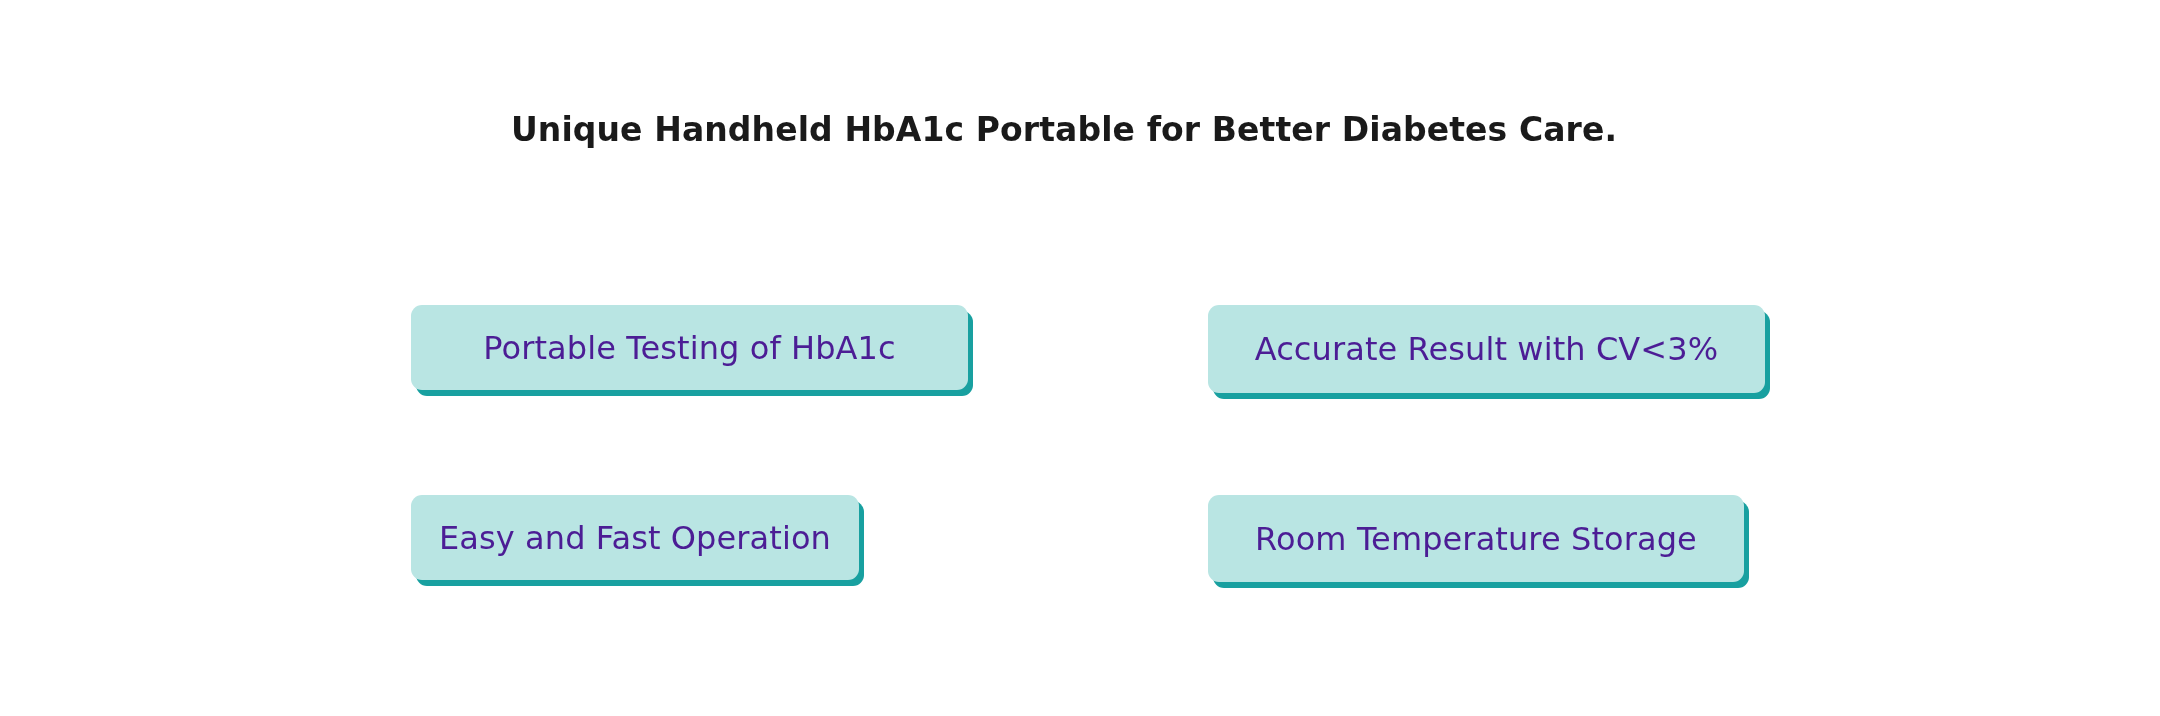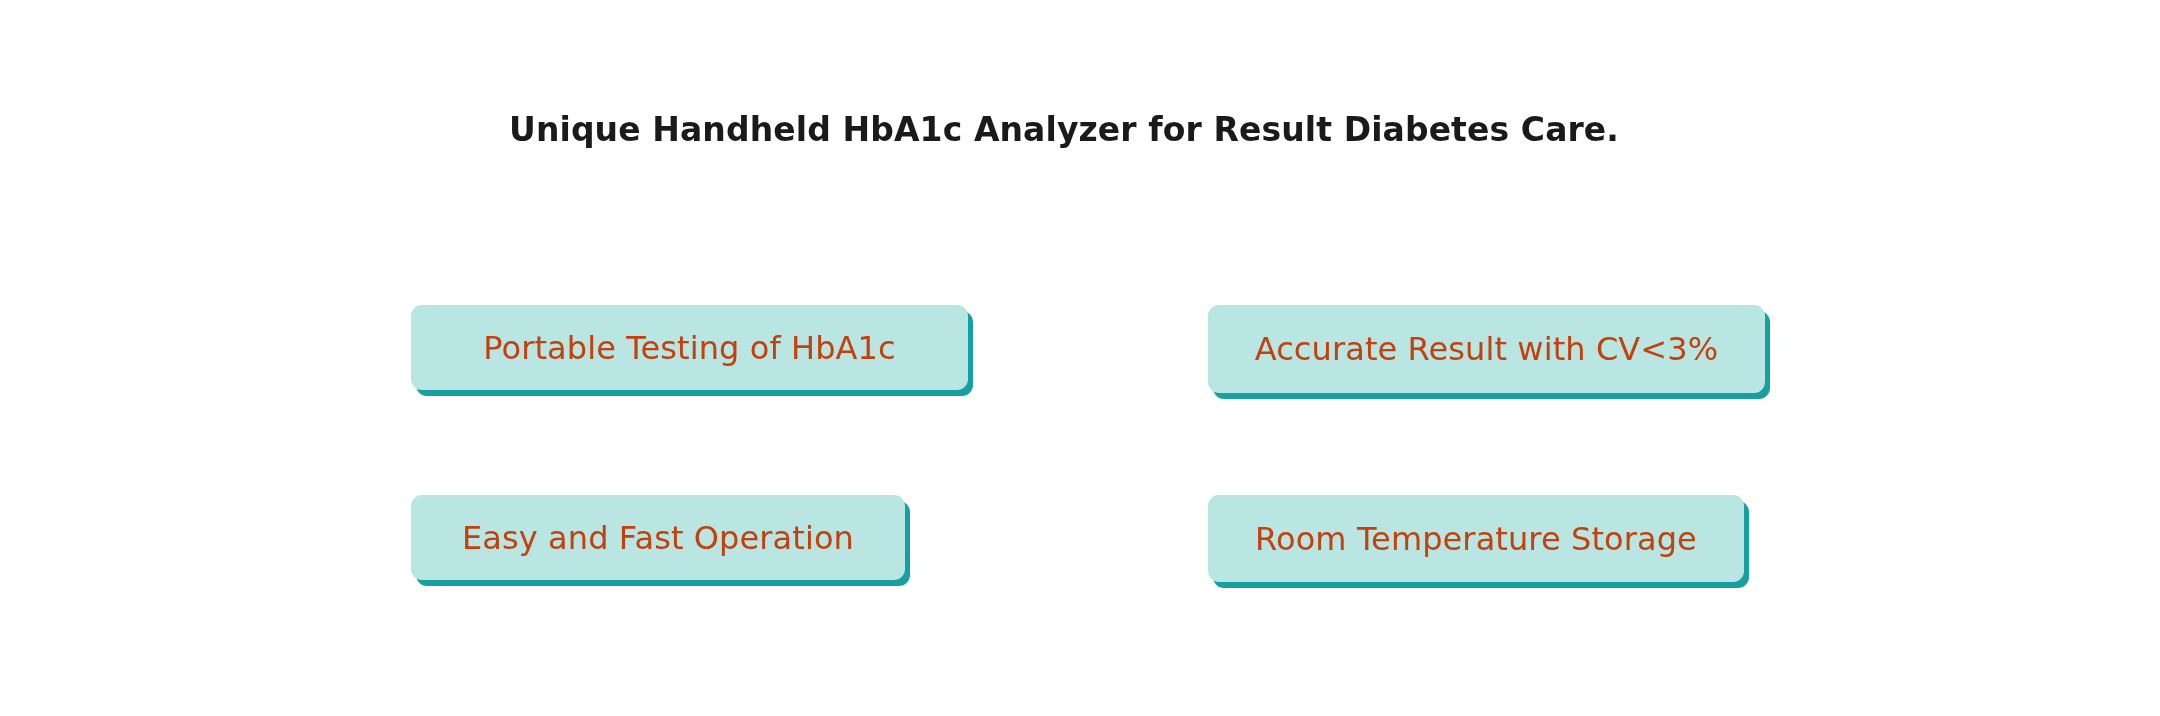--- a/index.html
+++ b/index.html
@@ -41,21 +41,21 @@
     border-radius: 11px;
     box-shadow: 5px 6px 0 0 #18a0a0;
     display: flex;
     align-items: center;
     justify-content: center;
     padding: 0 14px;
   }
   .feature-label {
     font-size: 32px;
     font-weight: 400;
-    color: #c2410c;
+    color: #4c1d95;
     line-height: 38px;
     letter-spacing: 0.1px;
     white-space: nowrap;
     text-align: center;
   }
 
   .box-portable-testing {
     left: 411px;
     top: 305px;
     width: 557px;
@@ -63,36 +63,36 @@
   }
   .box-accurate-result {
     left: 1208px;
     top: 305px;
     width: 557px;
     height: 88px;
   }
   .box-easy-fast {
     left: 411px;
     top: 495px;
-    width: 494px;
+    width: 448px;
     height: 85px;
   }
   .box-room-temperature {
     left: 1208px;
     top: 495px;
     width: 536px;
     height: 87px;
   }
 </style>
 </head>
 <body>
 
 <div id="canvas">
 
-  <div class="page-title">Unique Handheld HbA1c Analyzer for Result Diabetes Care.</div>
+  <div class="page-title">Unique Handheld HbA1c Portable for Better Diabetes Care.</div>
 
   <div class="feature-box box-portable-testing">
     <span class="feature-label">Portable Testing of HbA1c</span>
   </div>
 
   <div class="feature-box box-accurate-result">
     <span class="feature-label">Accurate Result with CV&lt;3%</span>
   </div>
 
   <div class="feature-box box-easy-fast">

